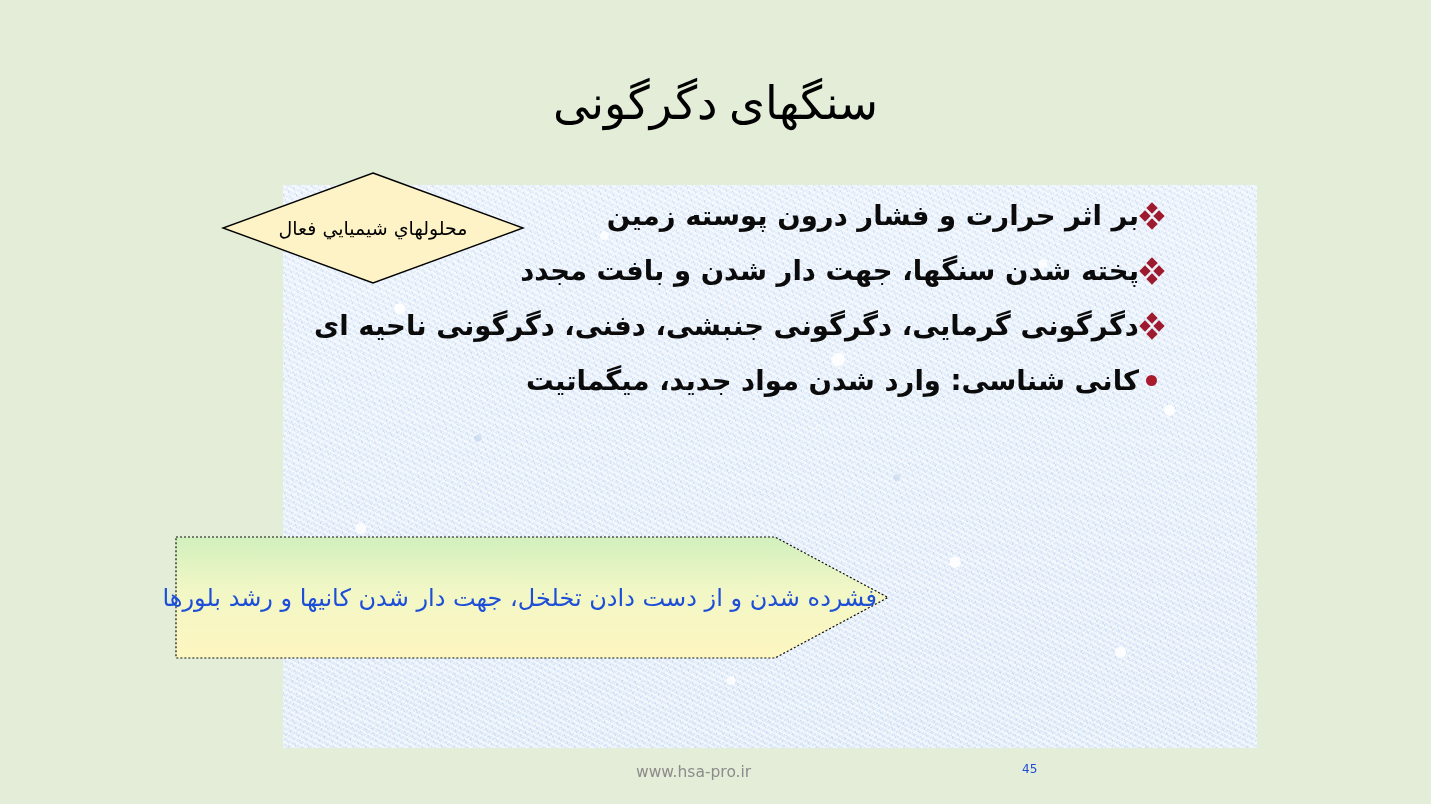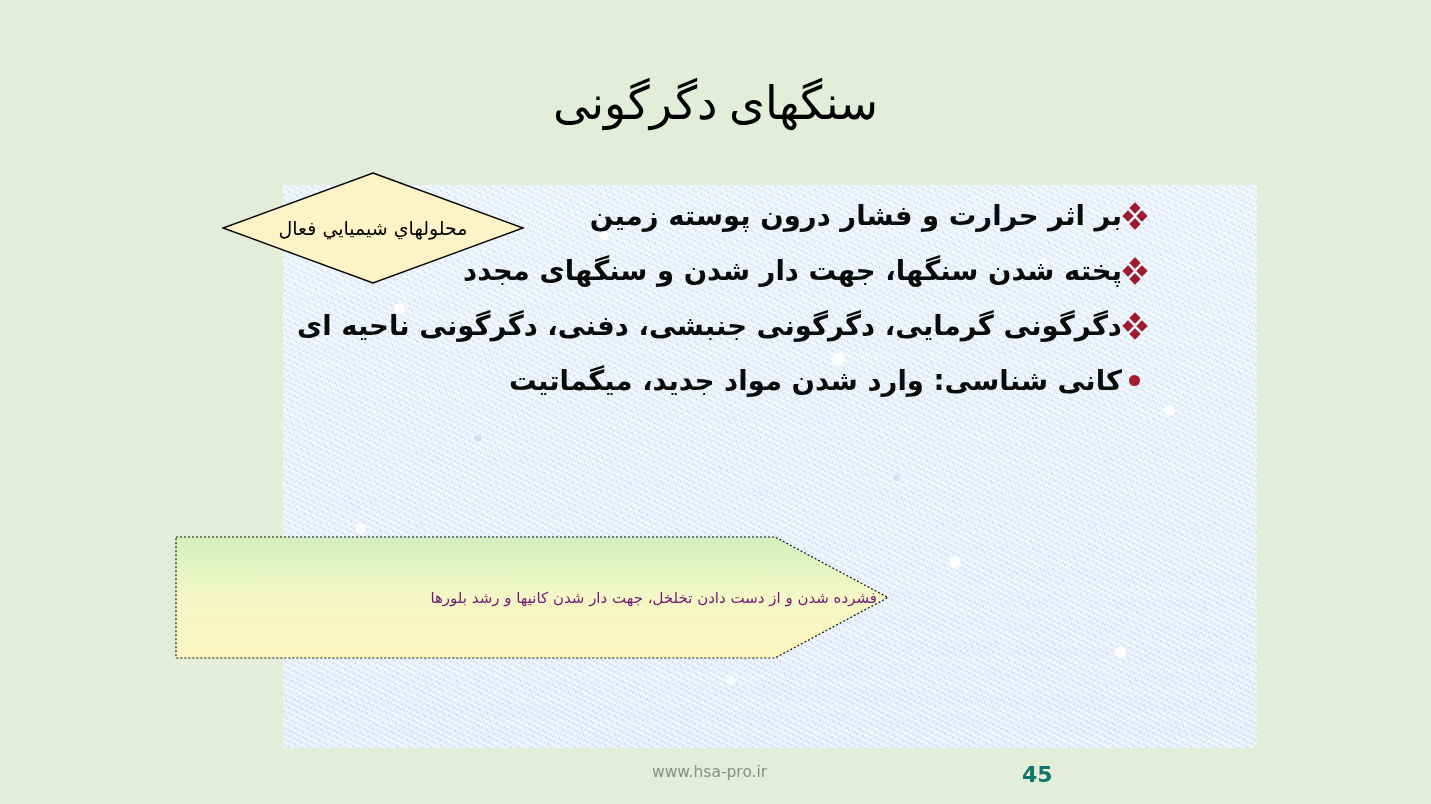--- a/index.html
+++ b/index.html
@@ -62,21 +62,21 @@
       repeating-linear-gradient(27deg, rgba(255,255,255,0.55) 0 2px, rgba(255,255,255,0) 2px 5px),
       repeating-linear-gradient(-34deg, rgba(255,255,255,0.4) 0 1px, rgba(255,255,255,0) 1px 4px),
       repeating-linear-gradient(71deg, rgba(176,201,231,0.35) 0 1px, rgba(176,201,231,0) 1px 6px),
       repeating-linear-gradient(113deg, rgba(255,255,255,0.3) 0 1px, rgba(255,255,255,0) 1px 3px),
       linear-gradient(#e4eefb, #dbe8f7);
   }
 
   
   .bullet-list {
     position: absolute;
-    right: 283px;
+    right: 266px;
     top: 190px;
     width: 1040px;
     direction: rtl;
     text-align: center;
   }
   .bullet-row {
     display: flex;
     flex-direction: row;
     align-items: flex-start;
     justify-content: flex-start;
@@ -180,46 +180,45 @@
   .arrow-label {
     position: absolute;
     left: -12px;
     top: 0;
     width: 714px;
     height: 123px;
     display: flex;
     align-items: center;
     justify-content: flex-start;
     padding-right: 0px;
-    font-size: 15px;
-    color: #701a75;
+    font-size: 24px;
+    color: #1d4ed8;
     direction: rtl;
     white-space: nowrap;
     font-family: "DejaVu Sans", "Liberation Sans", sans-serif;
   }
 
   
   .footer-url {
     position: absolute;
-    left: 652px;
+    left: 636px;
     top: 763px;
     font-size: 15.5px;
     color: #8c8c8c;
     direction: ltr;
     font-family: "DejaVu Sans", "Liberation Sans", sans-serif;
   }
   .footer-page {
     position: absolute;
     left: 1022px;
     top: 762px;
-    font-size: 22px;
-    color: #0f766e;
+    font-size: 12px;
+    color: #1d4ed8;
     direction: ltr;
     font-family: "DejaVu Sans", "Liberation Sans", sans-serif;
-    font-weight: bold;
   }
 </style>
 </head>
 <body>
 
 <div class="slide">
 
   <div class="slide-title">سنگهای دگرگونی</div>
 
   <div class="content-panel"></div>
@@ -236,21 +235,21 @@
       <span class="bullet-text">بر اثر حرارت و فشار درون پوسته زمین</span>
     </div>
 
     <div class="bullet-row">
       <span class="marker-diamond">
         <i class="d-top"></i>
           <i class="d-left"></i>
           <i class="d-right"></i>
           <i class="d-bottom"></i>
       </span>
-      <span class="bullet-text">پخته شدن سنگها، جهت دار شدن و سنگهای مجدد</span>
+      <span class="bullet-text">پخته شدن سنگها، جهت دار شدن و بافت مجدد</span>
     </div>
 
     <div class="bullet-row">
       <span class="marker-diamond">
         <i class="d-top"></i>
           <i class="d-left"></i>
           <i class="d-right"></i>
           <i class="d-bottom"></i>
       </span>
       <span class="bullet-text">دگرگونی گرمایی، دگرگونی جنبشی، دفنی، دگرگونی ناحیه ای</span>

